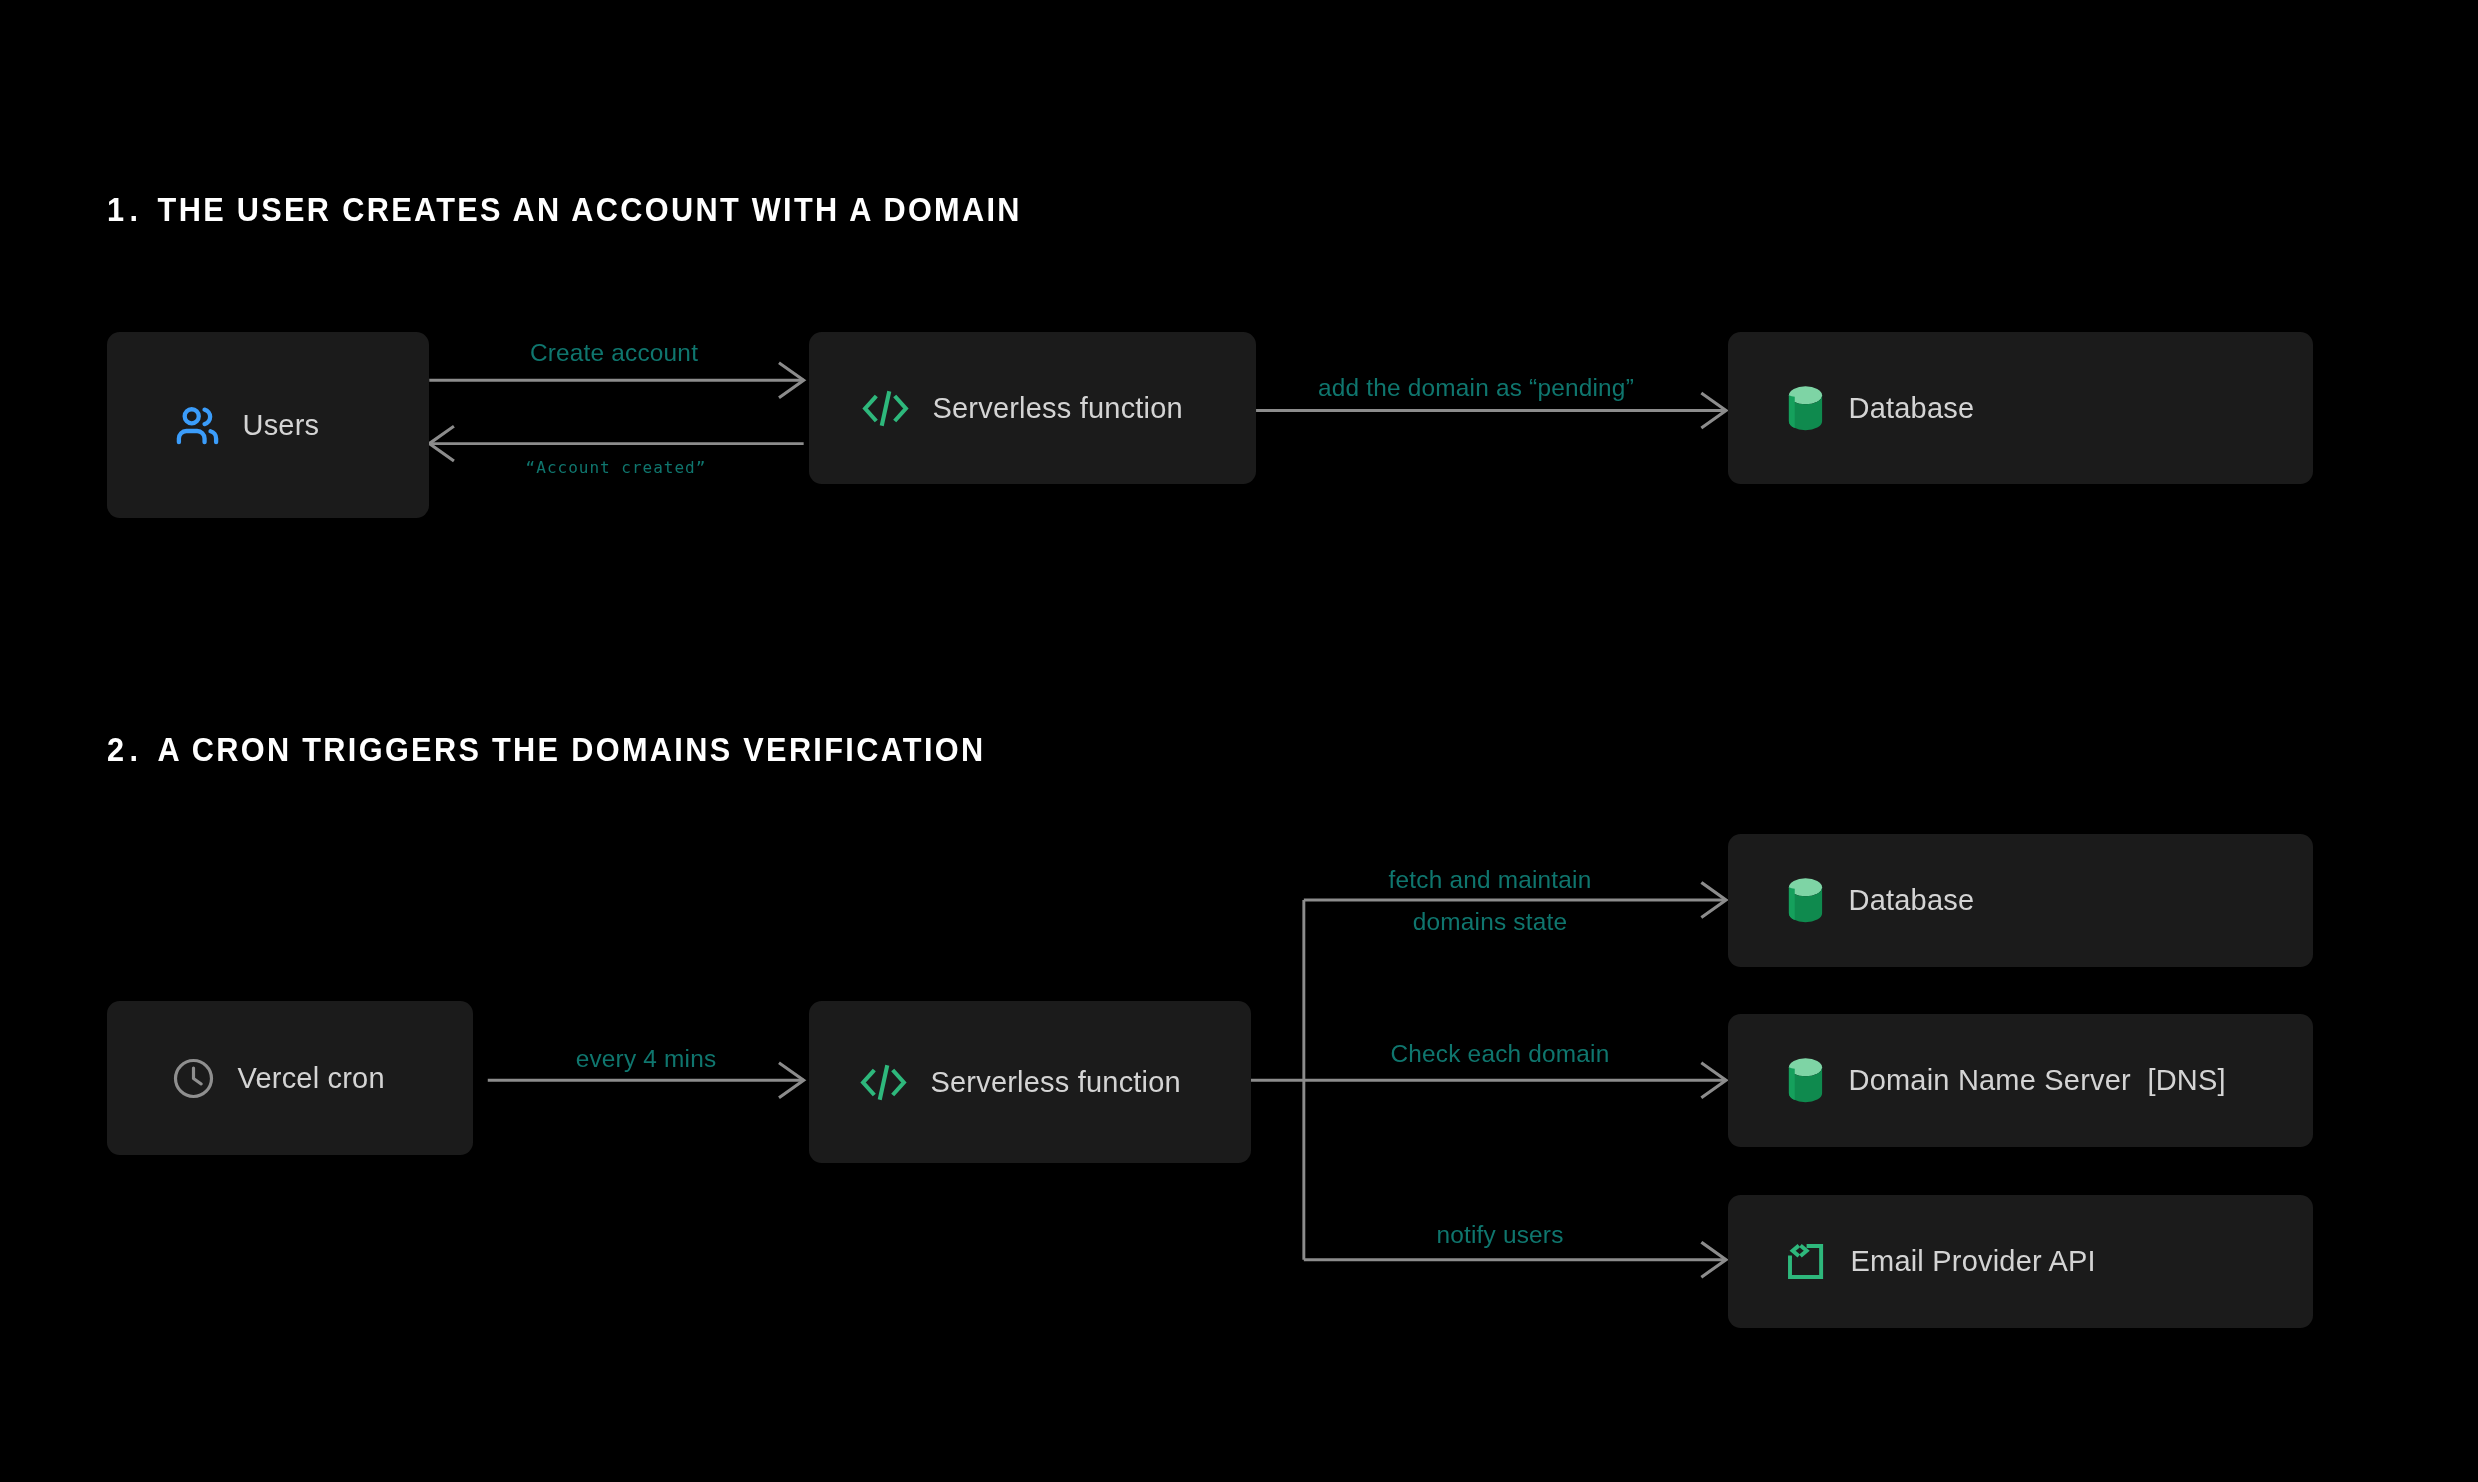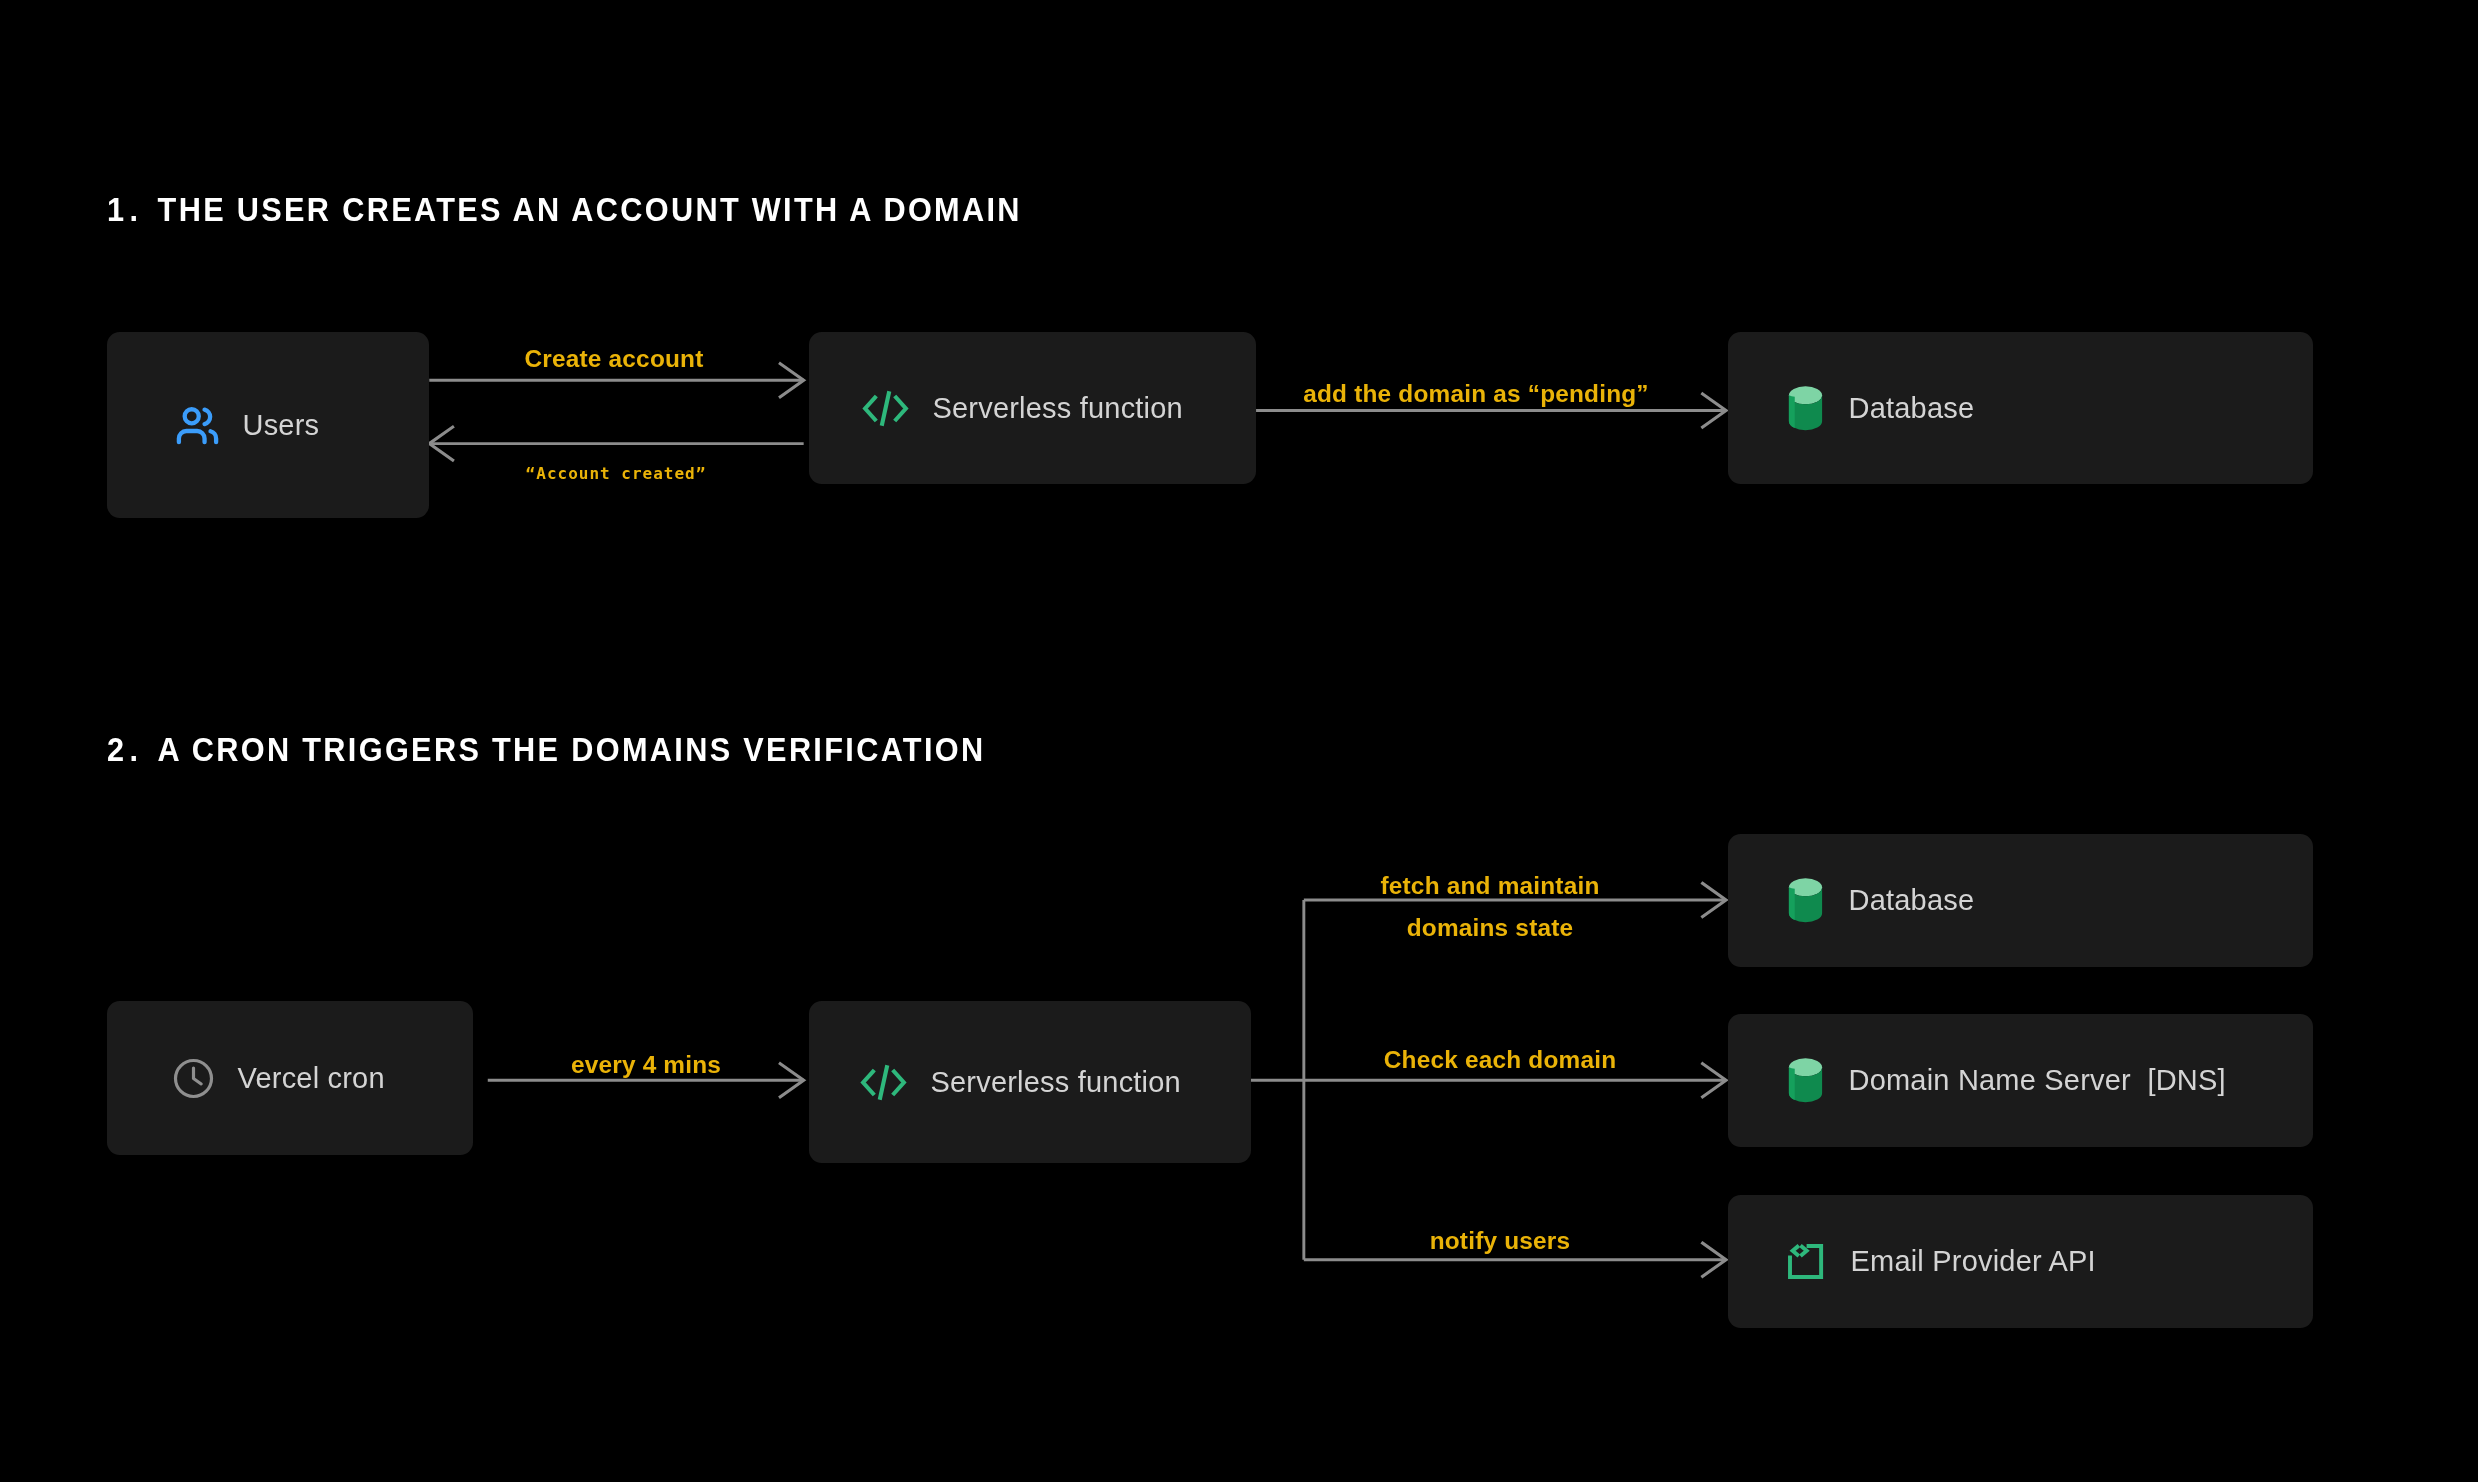--- a/index.html
+++ b/index.html
@@ -43,26 +43,25 @@
     font-size:29px;
     font-weight:400;
     letter-spacing:0.2px;
     white-space:pre;
     margin-left:21.5px;
   }
 
   
   .alabel{
     position:absolute;
-    color:#eab308;
+    color:#0f766e;
     font-size:24.4px;
-    font-weight:700;
+    font-weight:400;
     letter-spacing:0.2px;
     white-space:nowrap;
-    margin-top:6px;
   }
   .alabel.mono{
     font-family:"DejaVu Sans Mono", monospace;
     font-size:16px;
     letter-spacing:1px;
   }
   .alabel.center{transform:translateX(-50%);}
 
   
   svg.wires{position:absolute;left:0;top:0;width:2478px;height:1482px;overflow:visible;pointer-events:none;}

